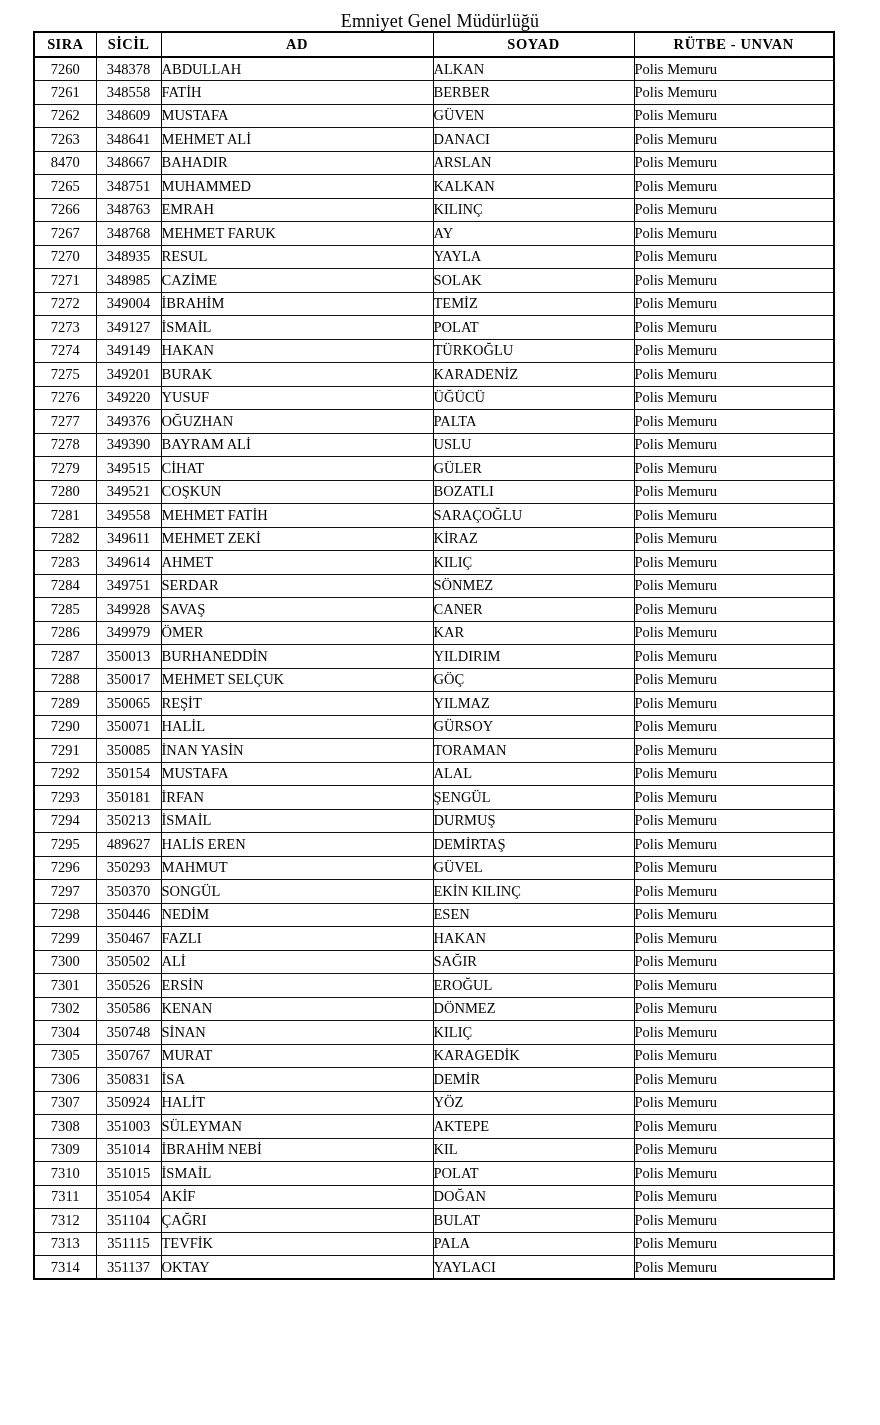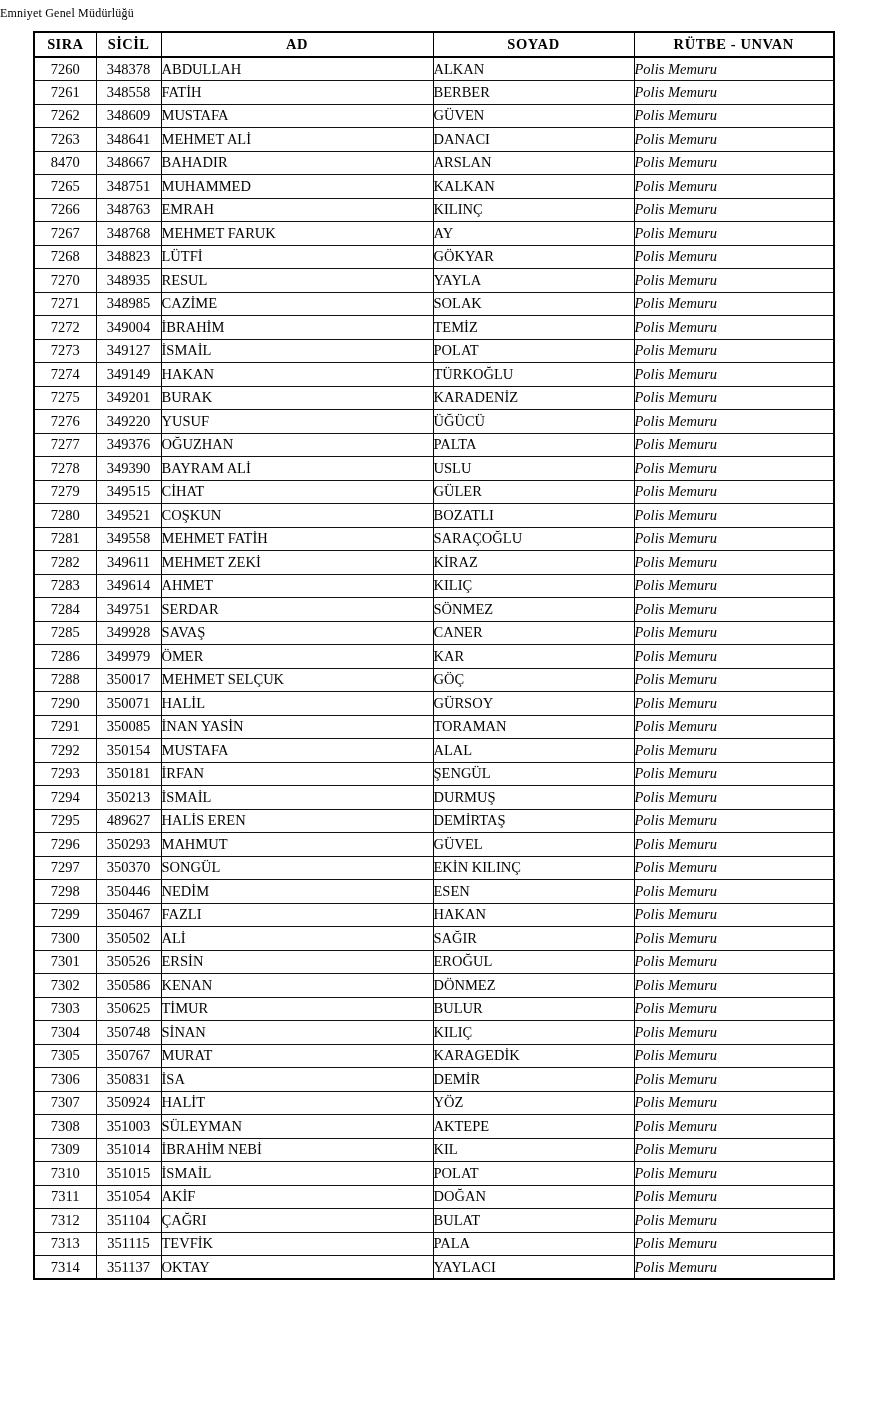--- a/index.html
+++ b/index.html
@@ -15,24 +15,25 @@
     position: relative;
     overflow: hidden;
   }
   .page {
     width: 880px;
     height: 1425px;
     position: relative;
     box-sizing: border-box;
   }
   .doc-title {
-    font-size: 12px;
+    text-align: center;
+    font-size: 18px;
     font-weight: normal;
     letter-spacing: 0.2px;
-    padding-top: 4px;
+    padding-top: 12px;
     padding-bottom: 4px;
     margin: 0 0 0 0;
     line-height: 18px;
   }
   .table-wrap {
     position: absolute;
     left: 33px;
     top: 31px;
     width: 800px;
   }
@@ -78,21 +79,20 @@
     text-align: center;
   }
   td.cell-ad,
   td.cell-soyad,
   td.cell-rutbe {
     text-align: left;
     padding-left: 4px;
   }
   td.cell-rutbe {
     padding-left: 5px;
-    font-style: italic;
   }
   
   table.roster tbody tr td {
     border-top-color: #111;
     border-bottom-color: #111;
   }
 </style>
 </head>
 <body>
 
@@ -169,27 +169,20 @@
             <td class="cell-rutbe">Polis Memuru</td>
           </tr>
           <tr>
             <td class="cell-sira">7267</td>
             <td class="cell-sicil">348768</td>
             <td class="cell-ad">MEHMET FARUK</td>
             <td class="cell-soyad">AY</td>
             <td class="cell-rutbe">Polis Memuru</td>
           </tr>
           <tr>
-            <td class="cell-sira">7268</td>
-            <td class="cell-sicil">348823</td>
-            <td class="cell-ad">LÜTFİ</td>
-            <td class="cell-soyad">GÖKYAR</td>
-            <td class="cell-rutbe">Polis Memuru</td>
-          </tr>
-          <tr>
             <td class="cell-sira">7270</td>
             <td class="cell-sicil">348935</td>
             <td class="cell-ad">RESUL</td>
             <td class="cell-soyad">YAYLA</td>
             <td class="cell-rutbe">Polis Memuru</td>
           </tr>
           <tr>
             <td class="cell-sira">7271</td>
             <td class="cell-sicil">348985</td>
             <td class="cell-ad">CAZİME</td>
@@ -295,27 +288,41 @@
             <td class="cell-rutbe">Polis Memuru</td>
           </tr>
           <tr>
             <td class="cell-sira">7286</td>
             <td class="cell-sicil">349979</td>
             <td class="cell-ad">ÖMER</td>
             <td class="cell-soyad">KAR</td>
             <td class="cell-rutbe">Polis Memuru</td>
           </tr>
           <tr>
+            <td class="cell-sira">7287</td>
+            <td class="cell-sicil">350013</td>
+            <td class="cell-ad">BURHANEDDİN</td>
+            <td class="cell-soyad">YILDIRIM</td>
+            <td class="cell-rutbe">Polis Memuru</td>
+          </tr>
+          <tr>
             <td class="cell-sira">7288</td>
             <td class="cell-sicil">350017</td>
             <td class="cell-ad">MEHMET SELÇUK</td>
             <td class="cell-soyad">GÖÇ</td>
             <td class="cell-rutbe">Polis Memuru</td>
           </tr>
           <tr>
+            <td class="cell-sira">7289</td>
+            <td class="cell-sicil">350065</td>
+            <td class="cell-ad">REŞİT</td>
+            <td class="cell-soyad">YILMAZ</td>
+            <td class="cell-rutbe">Polis Memuru</td>
+          </tr>
+          <tr>
             <td class="cell-sira">7290</td>
             <td class="cell-sicil">350071</td>
             <td class="cell-ad">HALİL</td>
             <td class="cell-soyad">GÜRSOY</td>
             <td class="cell-rutbe">Polis Memuru</td>
           </tr>
           <tr>
             <td class="cell-sira">7291</td>
             <td class="cell-sicil">350085</td>
             <td class="cell-ad">İNAN YASİN</td>
@@ -393,27 +400,20 @@
             <td class="cell-rutbe">Polis Memuru</td>
           </tr>
           <tr>
             <td class="cell-sira">7302</td>
             <td class="cell-sicil">350586</td>
             <td class="cell-ad">KENAN</td>
             <td class="cell-soyad">DÖNMEZ</td>
             <td class="cell-rutbe">Polis Memuru</td>
           </tr>
           <tr>
-            <td class="cell-sira">7303</td>
-            <td class="cell-sicil">350625</td>
-            <td class="cell-ad">TİMUR</td>
-            <td class="cell-soyad">BULUR</td>
-            <td class="cell-rutbe">Polis Memuru</td>
-          </tr>
-          <tr>
             <td class="cell-sira">7304</td>
             <td class="cell-sicil">350748</td>
             <td class="cell-ad">SİNAN</td>
             <td class="cell-soyad">KILIÇ</td>
             <td class="cell-rutbe">Polis Memuru</td>
           </tr>
           <tr>
             <td class="cell-sira">7305</td>
             <td class="cell-sicil">350767</td>
             <td class="cell-ad">MURAT</td>

